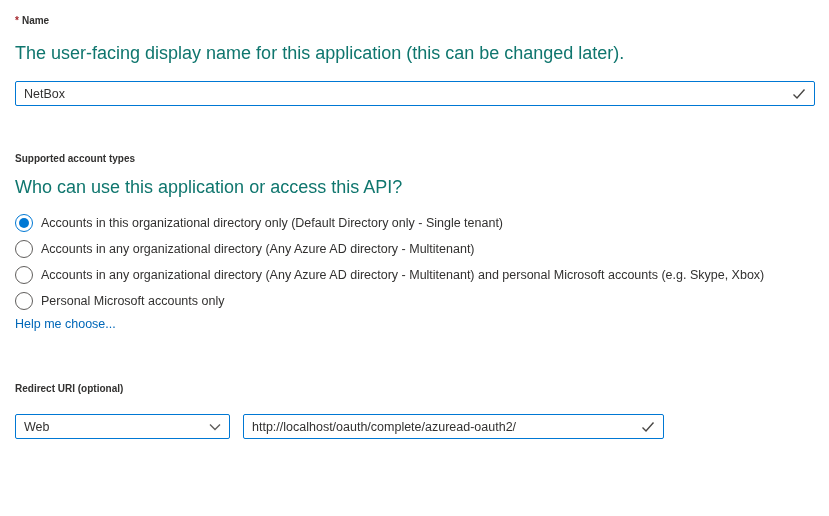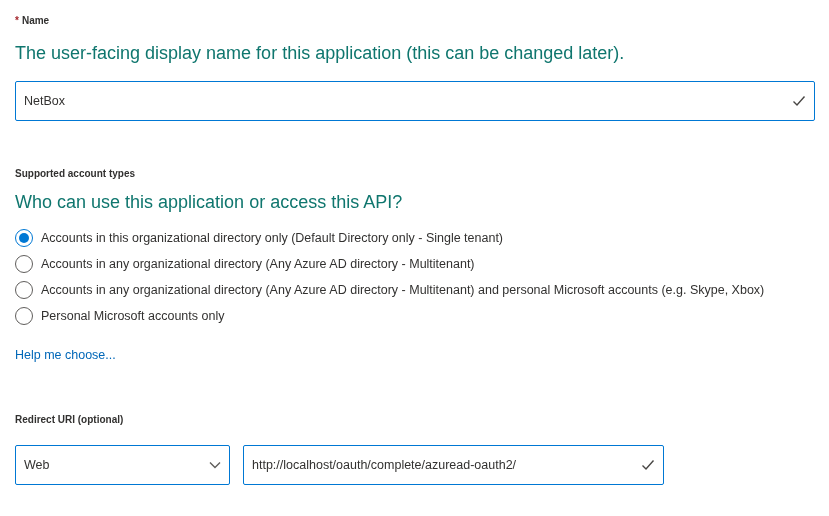--- a/index.html
+++ b/index.html
@@ -13,21 +13,21 @@
   }
   .section-title{
     font-size:10px; font-weight:600; color:#323130; line-height:22px;
   }
   .required{ color:#a4262c; margin-right:3px; font-weight:600; }
   .desc{ font-size:18px; line-height:19px; color:#0f766e; }
 
   
   .field{
     display:flex; align-items:center;
-    height:40px; background:#fff;
+    height:25px; background:#fff;
     border:1px solid #0078d4; border-radius:2px;
     padding-right:8px;
   }
   .field input{
     flex:1 1 auto; min-width:0;
     height:100%; border:none; outline:none; background:transparent;
     font-family:"Liberation Sans", sans-serif;
     font-size:12.5px; color:#323130; padding:0 8px;
   }
   .field .icon{ flex:none; display:flex; align-items:center; }
@@ -37,21 +37,21 @@
     flex:1 1 auto; font-size:12.5px; color:#323130; padding:0 8px;
     white-space:nowrap; overflow:hidden;
   }
 
   
   .name-desc{ margin-top:12px; }
   .name-field{ margin-top:18px; }
   .section-accounts{ margin-top:42px; }
   .question{ margin-top:8px; }
   .radio-group{ margin-top:13px; }
-  .help-link-wrap{ margin-top:16px; }
+  .help-link-wrap{ }
   .section-redirect{ margin-top:46px; }
   .redirect-desc{ margin-top:16px; max-width:796px; }
   .redirect-row{ margin-top:14px; display:flex; gap:13px; align-items:center; }
   .platform-select{ width:215px; cursor:pointer;justify-content:center; }
   .uri-field{ width:421px; }
 
   
   .radio-row{
     display:flex; align-items:center; height:26px; cursor:pointer;
   }

